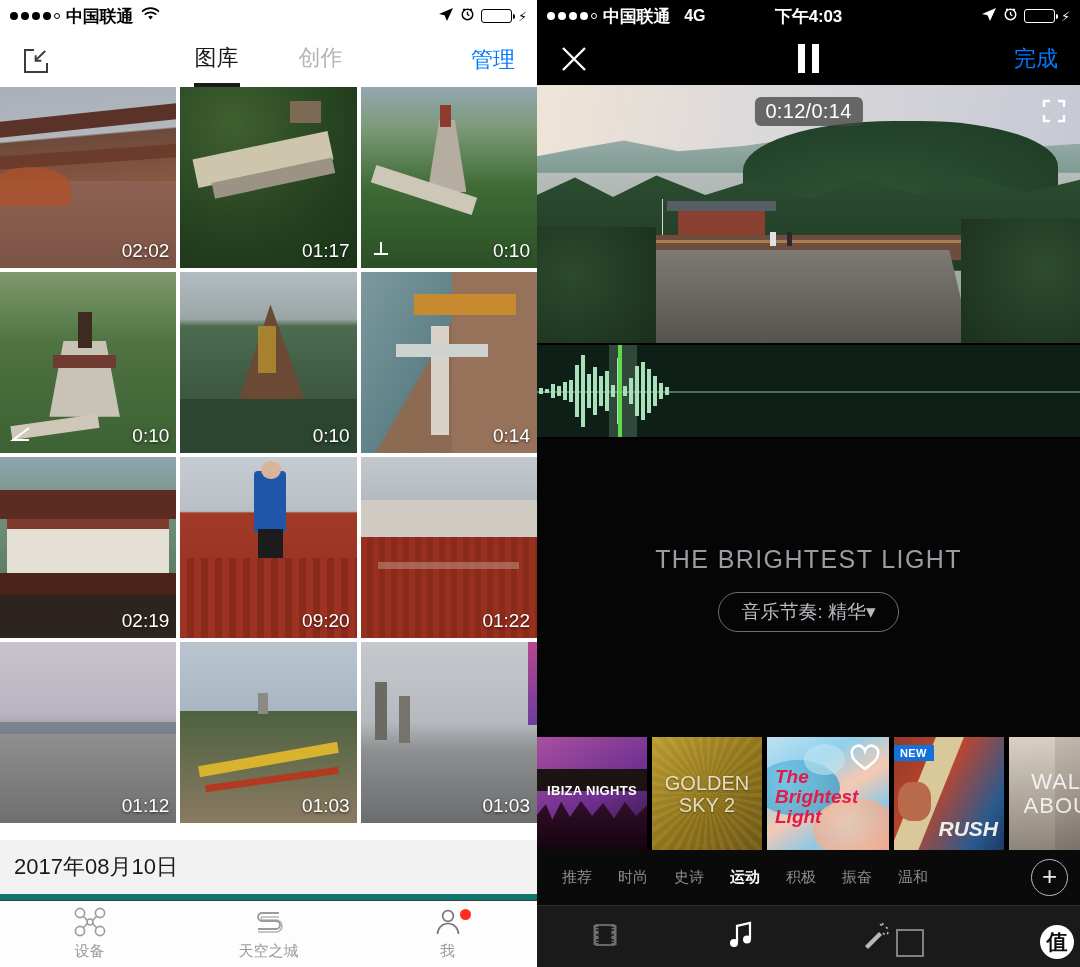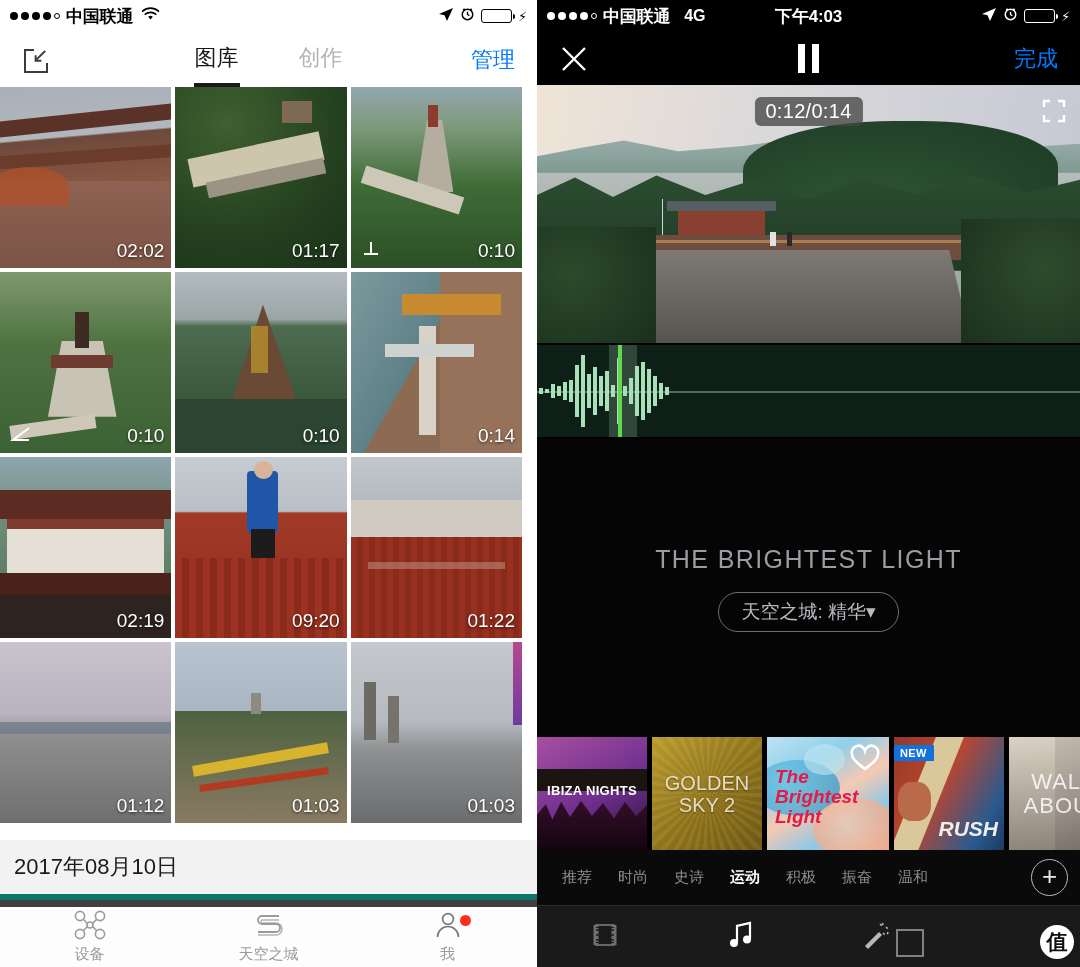--- a/index.html
+++ b/index.html
@@ -81,21 +81,21 @@
     content: ""; position: absolute; left: 50%; transform: translateX(-50%);
     bottom: -10px; width: 46px; height: 4px; background: #1a1a1a;
   }
   .nav-right {
     margin-left: auto; font-size: 22px; color: #007aff; z-index: 3;
   }
 
   .gallery {
     flex: 1; background: #fff; display: grid;
     grid-template-columns: repeat(3, 1fr);
-    grid-auto-rows: 181px; gap: 4px; padding: 0 15px 0 0;
+    grid-auto-rows: 181px; gap: 4px; padding: 0 0 0 0;
     align-content: start; overflow: hidden;
   }
   .cell { position: relative; overflow: hidden; }
   .cell .thumb { position: absolute; inset: 0; }
   .cell .dur {
     position: absolute; right: 7px; bottom: 6px; color: #fff;
     font-size: 19px; font-weight: 500;
     text-shadow: 0 1px 3px rgba(0,0,0,.7);
   }
   .cell .badge-up {
@@ -104,21 +104,21 @@
   .cell .badge-ang {
     position: absolute; left: 10px; bottom: 9px; width: 22px; height: 20px;
   }
   .datebar {
     height: 60px; background: #f2f2f2; border-bottom: 6px solid #0f766e;
     display: flex; align-items: center; padding: 0 14px;
     font-size: 22px; color: #1a1a1a;
   }
   .tabbar {
     height: 67px; background: #fdfdfd; display: flex;
-    border-top: 7px solid #404040;
+    border-top: 1px solid #404040;
   }
   .tabitem {
     flex: 1; display: flex; flex-direction: column;
     align-items: center; justify-content: center; gap: 5px; position: relative;
   }
   .tabitem .tlabel { font-size: 15px; color: #9b9b9b; }
   .tabitem.active .tlabel { color: #1a1a1a; font-weight: bold; }
   .tabicon { height: 30px; display: flex; align-items: center; justify-content: center; }
   .reddot {
     position: absolute; width: 11px; height: 11px; border-radius: 50%;
@@ -557,21 +557,21 @@
           <span class="wbar" style="left: 122px; height: 16px; background: rgb(168, 224, 185);"></span>
           <span class="wbar" style="left: 128px; height: 8px; background: rgb(168, 224, 185);"></span>
         </div>
       <div class="play-window"></div>
       <div class="playhead"></div>
     </div>
 
     <div class="song-area">
       <div class="song-title">THE BRIGHTEST LIGHT</div>
       <div class="tempo-pill">
-        <span>天空之城: 精华</span><span>▾</span>
+        <span>音乐节奏: 精华</span><span>▾</span>
       </div>
     </div>
 
     <div class="album-strip">
 
       <div class="album" style="background:linear-gradient(150deg,#a84fa0,#6d2f8e 55%,#2b1233);">
         <div style="position:absolute;left:0;bottom:0;width:100%;height:52%;background:linear-gradient(#3a1030,#14040f);clip-path:polygon(0 40%,8% 22%,14% 48%,22% 18%,30% 44%,40% 16%,50% 42%,60% 20%,70% 46%,80% 18%,90% 42%,100% 24%,100% 100%,0 100%);"></div>
         <div style="position:absolute;left:-6%;top:28%;width:108%;height:20%;background:#1c1410;"></div>
         <div class="atitle" style="font-size:13px;font-weight:bold;color:#fff;letter-spacing:.3px;margin-top:-4px;">IBIZA NIGHTS</div>
       </div>

